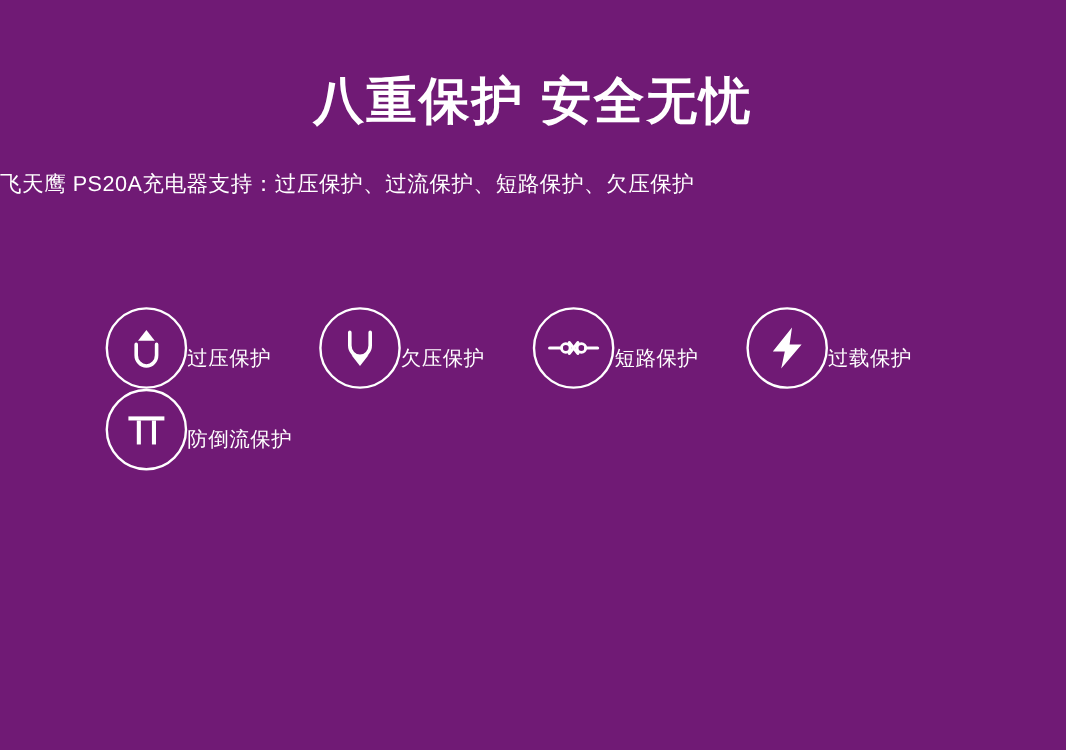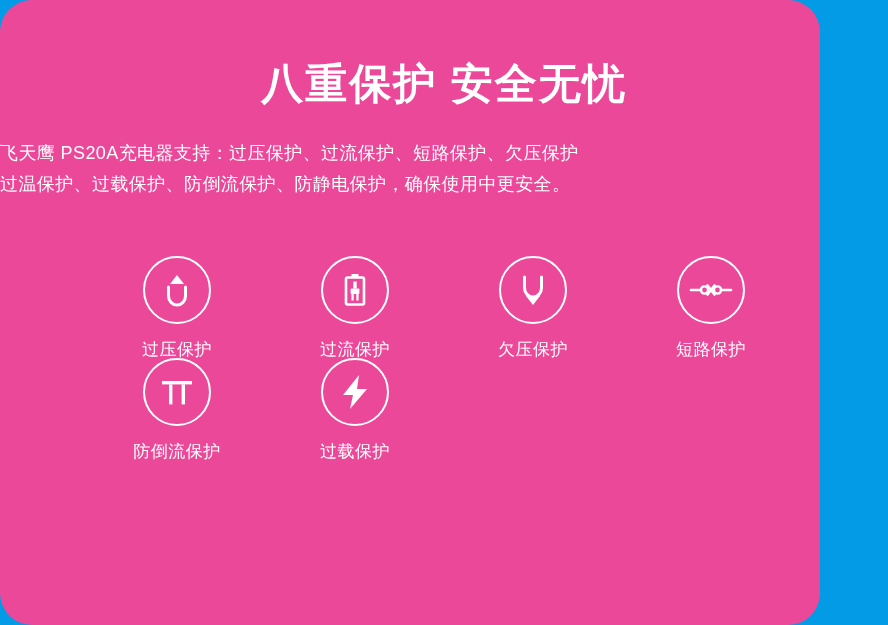--- a/index.html
+++ b/index.html
@@ -9,25 +9,24 @@
   body {
     width: 888px;
     height: 625px;
     overflow: hidden;
     background: #039be5;
     font-family: "Liberation Sans", "DejaVu Sans", sans-serif;
     -webkit-font-smoothing: antialiased;
   }
   #page {
     position: relative;
-    width: 820px;
+    width: 888px;
     height: 625px;
-    background: #ec4899;
+    background: #701a75;
     box-sizing: border-box;
-    border-radius: 32px;
   }
 
   
   .headline {
     position: absolute;
     top: 58px;
     left: 0;
     width: 888px;
     text-align: center;
     color: #ffffff;
@@ -60,21 +59,21 @@
     position: absolute;
     top: 256px;
     left: 88px;
     width: 712px;
     display: flex;
     flex-wrap: wrap;
   }
   .cell {
     width: 178px;
     display: flex;
-    flex-direction: column;
+    flex-direction: row;
     align-items: center;
   }
 
   .badge {
     width: 68px;
     height: 68px;
     border: 2.5px solid #ffffff;
     border-radius: 50%;
     box-sizing: border-box;
     display: flex;
@@ -94,48 +93,34 @@
 </style>
 </head>
 <body>
 
 <div id="page">
 
   <div class="headline">八重保护 安全无忧</div>
 
   <div class="subtitle">
     <span class="line">飞天鹰 PS20A充电器支持：过压保护、过流保护、短路保护、欠压保护</span>
-    <span class="line">过温保护、过载保护、防倒流保护、防静电保护，确保使用中更安全。</span>
   </div>
 
   <div class="grid">
 
     <div class="cell">
       <div class="badge">
         <svg width="44" height="44" viewBox="0 0 44 44" aria-hidden="true">
           <polygon points="22,7 29,16 15,16" fill="#ffffff"></polygon>
           <path d="M13.5 19 L13.5 28 A8.5 9 0 0 0 30.5 28 L30.5 19" fill="none" stroke="#ffffff" stroke-width="3" stroke-linecap="round"></path>
         </svg>
       </div>
       <div class="cell-label">过压保护</div>
     </div>
 
-    <div class="cell">
-      <div class="badge">
-        <svg width="44" height="44" viewBox="0 0 44 44" aria-hidden="true">
-          <rect x="18.5" y="6" width="7" height="3.5" fill="#ffffff"></rect>
-          <rect x="13" y="9.5" width="18" height="27" rx="1.5" fill="none" stroke="#ffffff" stroke-width="2.6"></rect>
-          <rect x="20.3" y="13.5" width="3.4" height="7" fill="#ffffff"></rect>
-          <rect x="17.6" y="20.5" width="8.8" height="5.5" rx="1" fill="#ffffff"></rect>
-          <rect x="18.4" y="26" width="2.3" height="6.5" fill="#ffffff"></rect>
-          <rect x="23.3" y="26" width="2.3" height="6.5" fill="#ffffff"></rect>
-        </svg>
-      </div>
-      <div class="cell-label">过流保护</div>
-    </div>
 
     <div class="cell">
       <div class="badge">
         <svg width="44" height="44" viewBox="0 0 44 44" aria-hidden="true">
           <path d="M13.5 9 L13.5 20 A8.5 9 0 0 0 30.5 20 L30.5 9" fill="none" stroke="#ffffff" stroke-width="3" stroke-linecap="round"></path>
           <polygon points="22,37 15,28 29,28" fill="#ffffff"></polygon>
         </svg>
       </div>
       <div class="cell-label">欠压保护</div>
     </div>
@@ -151,32 +136,32 @@
           <line x1="27.5" y1="17.5" x2="20.5" y2="26.5" stroke="#ffffff" stroke-width="2.6" stroke-linecap="round"></line>
         </svg>
       </div>
       <div class="cell-label">短路保护</div>
     </div>
 
 
     <div class="cell">
       <div class="badge">
         <svg width="44" height="44" viewBox="0 0 44 44" aria-hidden="true">
+          <polygon points="26,5 10,25 20,25 17,39 34,19 24,19" fill="#ffffff"></polygon>
+        </svg>
+      </div>
+      <div class="cell-label">过载保护</div>
+    </div>
+
+    <div class="cell">
+      <div class="badge">
+        <svg width="44" height="44" viewBox="0 0 44 44" aria-hidden="true">
           <rect x="7" y="11" width="30" height="3.4" fill="#ffffff"></rect>
           <rect x="14" y="14.4" width="3.4" height="20" fill="#ffffff"></rect>
           <rect x="26.6" y="14.4" width="3.4" height="20" fill="#ffffff"></rect>
         </svg>
       </div>
       <div class="cell-label">防倒流保护</div>
     </div>
 
-    <div class="cell">
-      <div class="badge">
-        <svg width="44" height="44" viewBox="0 0 44 44" aria-hidden="true">
-          <polygon points="26,5 10,25 20,25 17,39 34,19 24,19" fill="#ffffff"></polygon>
-        </svg>
-      </div>
-      <div class="cell-label">过载保护</div>
-    </div>
-
 
   </div>
 </div>
 
 </body></html>

